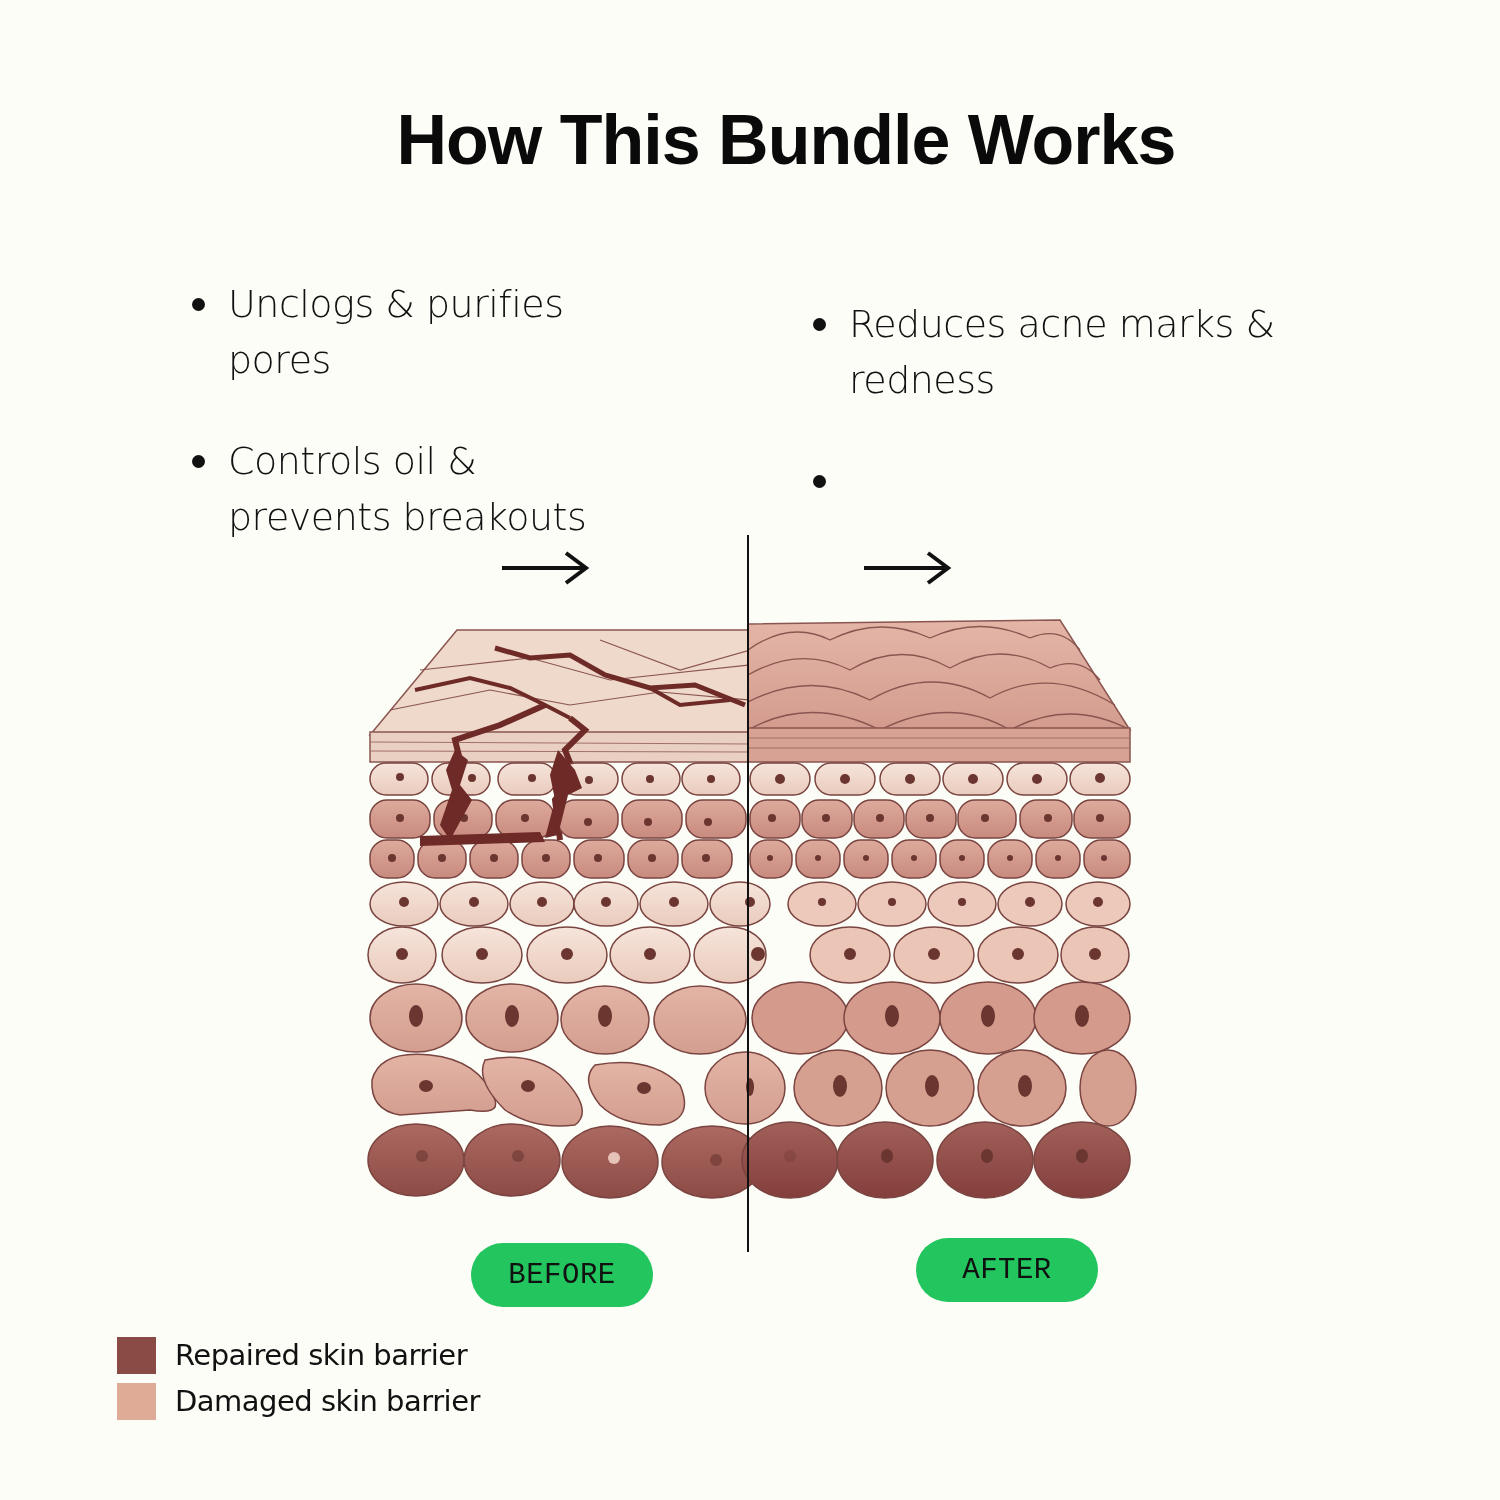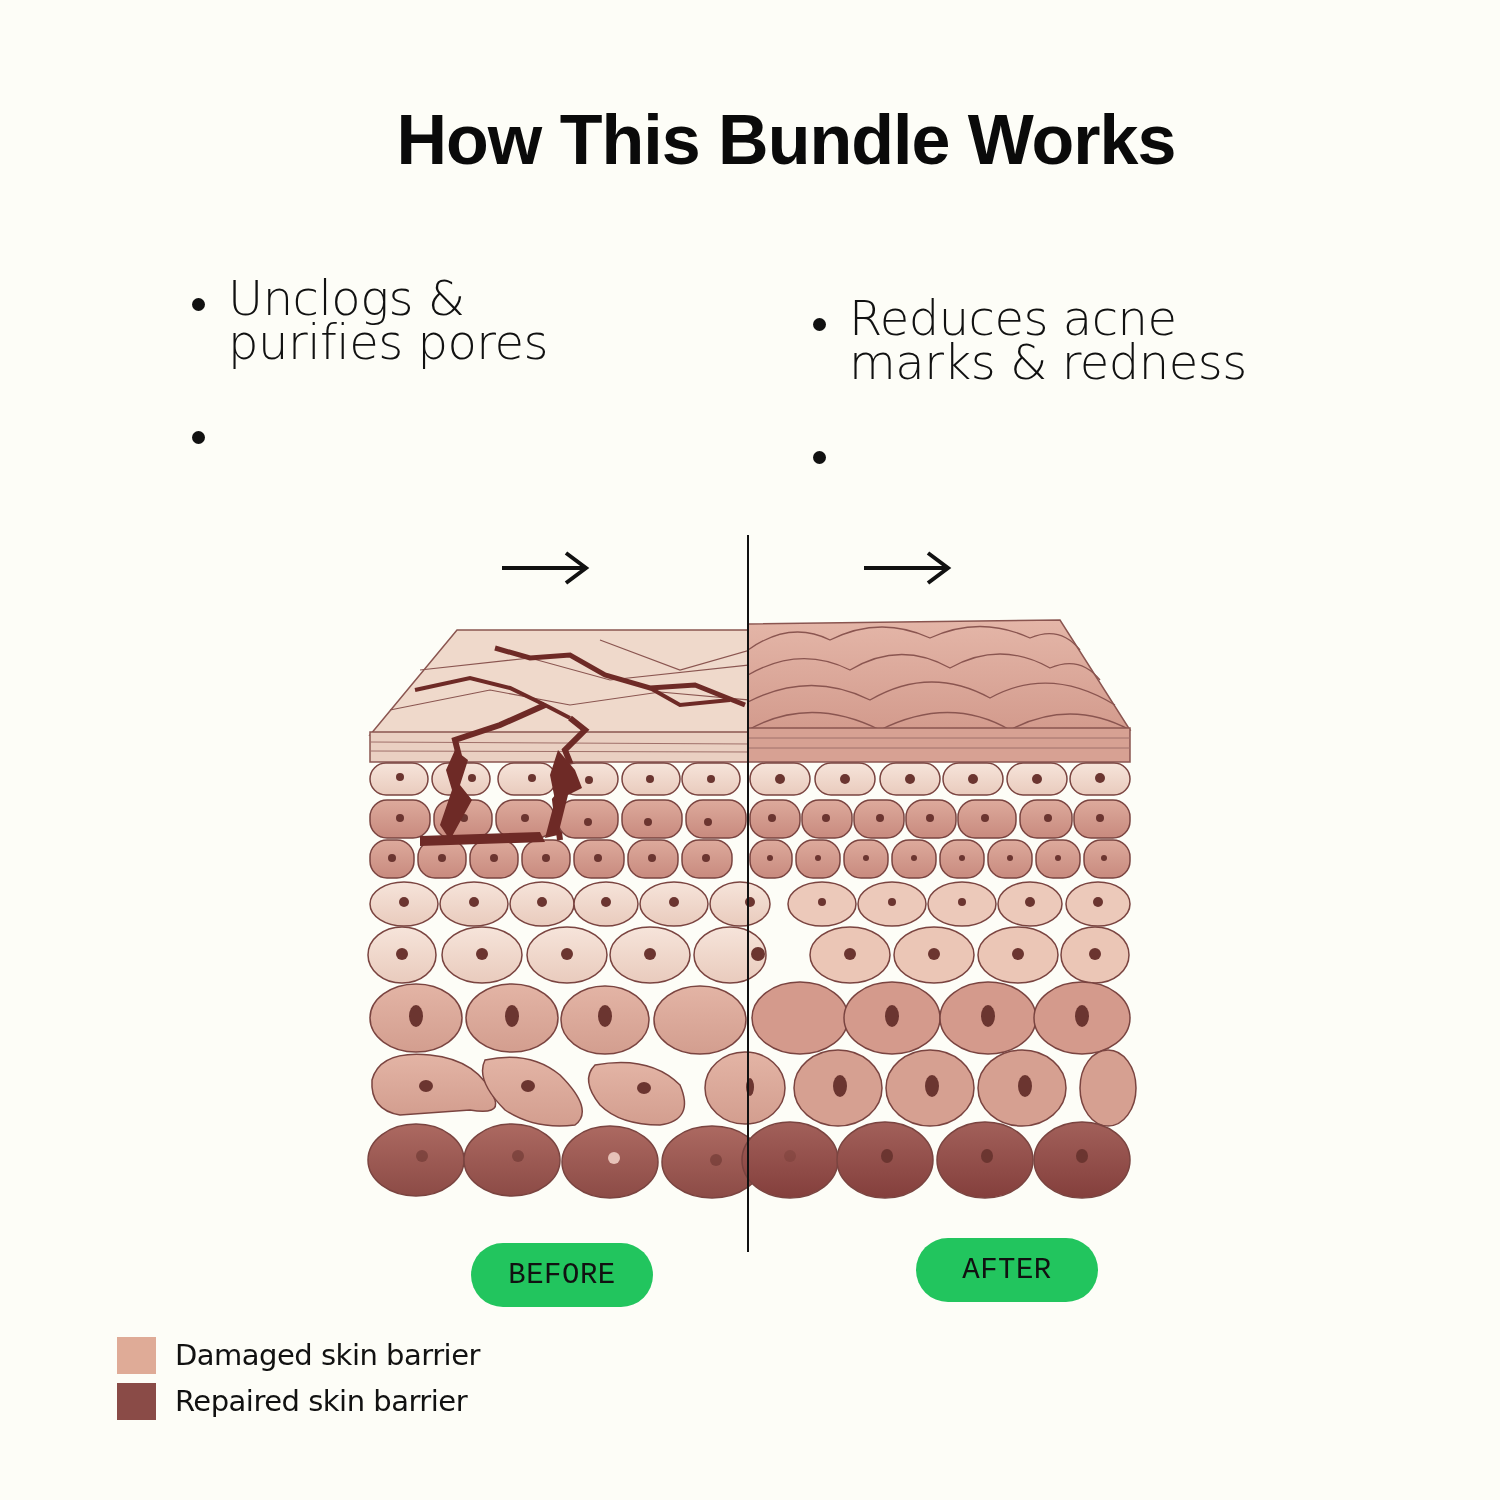--- a/index.html
+++ b/index.html
@@ -8,21 +8,21 @@
     background:#fdfdf7;
     font-family:"DejaVu Sans", sans-serif;
     color:#111;
     position:relative;
   }
   .title {
     position:absolute; left:0; top:100px; width:1500px; text-align:center;
     font-family:"Liberation Sans", sans-serif; font-weight:bold;
     font-size:70px; letter-spacing:-1px; color:#0a0a0a;padding-left:36px;
   }
-  .bullets { position:absolute; top:276px; font-size:48px; line-height:44px; }
+  .bullets { position:absolute; top:276px; font-size:38px; line-height:56px; }
   .bullets.left { left:186px; width:440px; }
   .bullets.right { left:807px; width:520px;margin-top:20px; }
   .bullet { position:relative; padding-left:42px; margin-bottom:45px; font-family:"DejaVu Sans", sans-serif; font-weight:300; letter-spacing:-0.5px;}
   .bullet .dot { position:absolute; left:6px; top:22px; width:13px; height:13px; border-radius:50%; background:#111; }
   .divider { position:absolute; left:747px; top:535px; width:2px; height:717px; background:#111; }
   .arrow { position:absolute; top:550px; }
   .arrow.a1 { left:500px; } .arrow.a2 { left:862px; }
   .diagram { position:absolute; left:360px; top:610px; width:780px; height:600px; }
   .pill {
     position:absolute; height:64px; border-radius:32px; background:#22c55e;
@@ -40,20 +40,21 @@
 
 <div class="title">How This Bundle Works</div>
 
 <div class="bullets left">
   <div class="bullet">
     <span class="dot"></span>
     <span>Unclogs &amp; purifies pores</span>
   </div>
   <div class="bullet">
     <span class="dot"></span>
+    <span>Controls oil &amp; prevents breakouts</span>
   </div>
 </div>
 
 <div class="bullets right">
   <div class="bullet">
     <span class="dot"></span>
     <span>Reduces acne marks &amp; redness</span>
   </div>
   <div class="bullet">
     <span class="dot"></span>
@@ -334,20 +335,20 @@
   </g>
 </svg>
 
 <div class="divider"></div>
 
 <div class="pill before">BEFORE</div>
 <div class="pill after">AFTER</div>
 
 <div class="legend">
   <div class="legend-item">
+    <span class="swatch" style="background:#8a4b47"></span>
+    <span>Repaired skin barrier</span>
+  </div>
+  <div class="legend-item">
     <span class="swatch" style="background:#dfab97"></span>
     <span>Damaged skin barrier</span>
   </div>
-  <div class="legend-item">
-    <span class="swatch" style="background:#8a4b47"></span>
-    <span>Repaired skin barrier</span>
-  </div>
 </div>
 
 </body></html>

